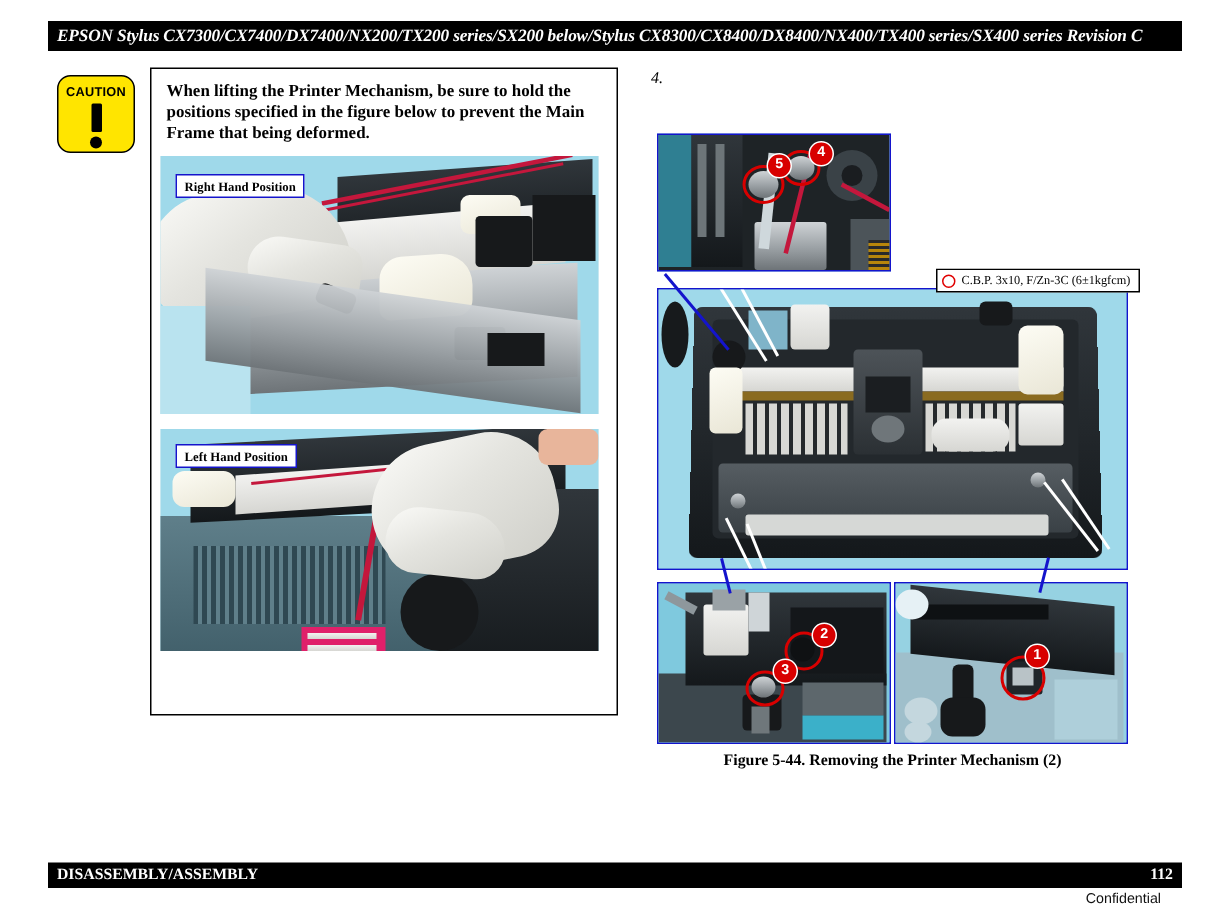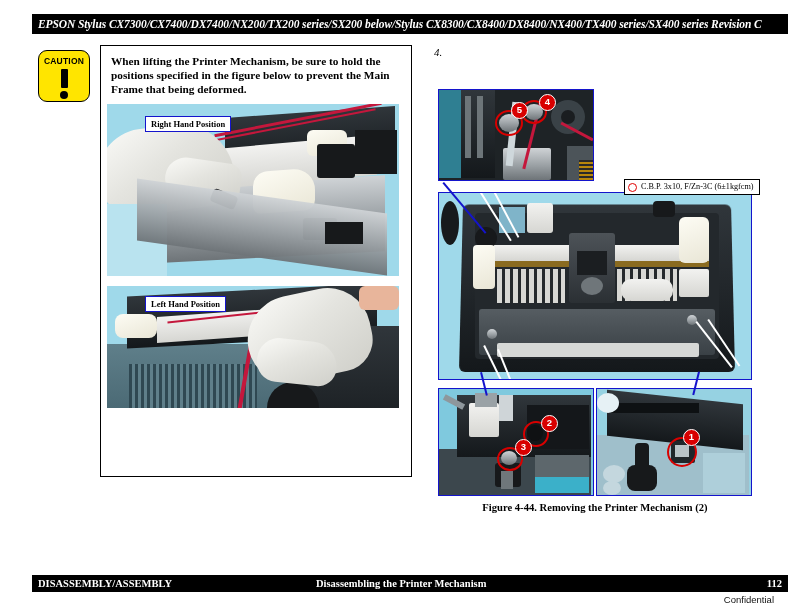--- a/index.html
+++ b/index.html
@@ -124,36 +124,35 @@
     left: 6px;
     top: 58px;
     width: 292px;
     height: 172px;
   }
   .photo-bottom {
     position: absolute;
     left: 6px;
     top: 240px;
     width: 292px;
-    height: 122px;
+    height: 148px;
   }
 
   .hand-label {
     position: absolute;
     z-index: 30;
     background: #ffffff;
     border: 1.4px solid #1414cc;
     font-family: "Liberation Serif", serif;
     font-weight: bold;
     font-size: 8.5px;
     line-height: 11px;
     padding: 1.5px 5px;
     color: #000;
     white-space: nowrap;
-    margin-left: 28px;
   }
 
   .fig-caption {
     position: absolute;
     width: 312px;
     left: 68px;
     text-align: center;
     font-family: "Liberation Serif", serif;
     font-weight: bold;
     font-size: 10.6px;
@@ -489,22 +488,21 @@
     <div class="sh" style="left:6px; top:92px; width:18px; height:14px; background:#c4d7de; border-radius:50%;"></div>
     <div class="sh" style="left:106px; top:64px; width:42px; height:40px; background:#aecfda;"></div>
 
     <div class="ring" style="left:70px; top:48px; width:30px; height:30px;"></div>
     <div class="callout" style="left:86px; top:40px;">1</div>
   </div>
 
   <div class="leader leader-blue" style="left:482px; top:372px; width:24px; height:2px; transform:rotate(76deg); z-index:45;"></div>
   <div class="leader leader-blue" style="left:700px; top:372px; width:24px; height:2px; transform:rotate(104deg); z-index:45;"></div>
 
-  <div class="fig-caption fig-caption-right">Figure 4-44.  Removing the Printer Mechanism (2)</div>
+  <div class="fig-caption fig-caption-right">Figure 5-44.  Removing the Printer Mechanism (2)</div>
 
   <div class="footer-bar">
     <span class="footer-left">DISASSEMBLY/ASSEMBLY</span>
-    <span class="footer-mid">Disassembling the Printer Mechanism</span>
     <span class="footer-right">112</span>
   </div>
   <div class="confidential">Confidential</div>
 
 </div>
 
 </body></html>

